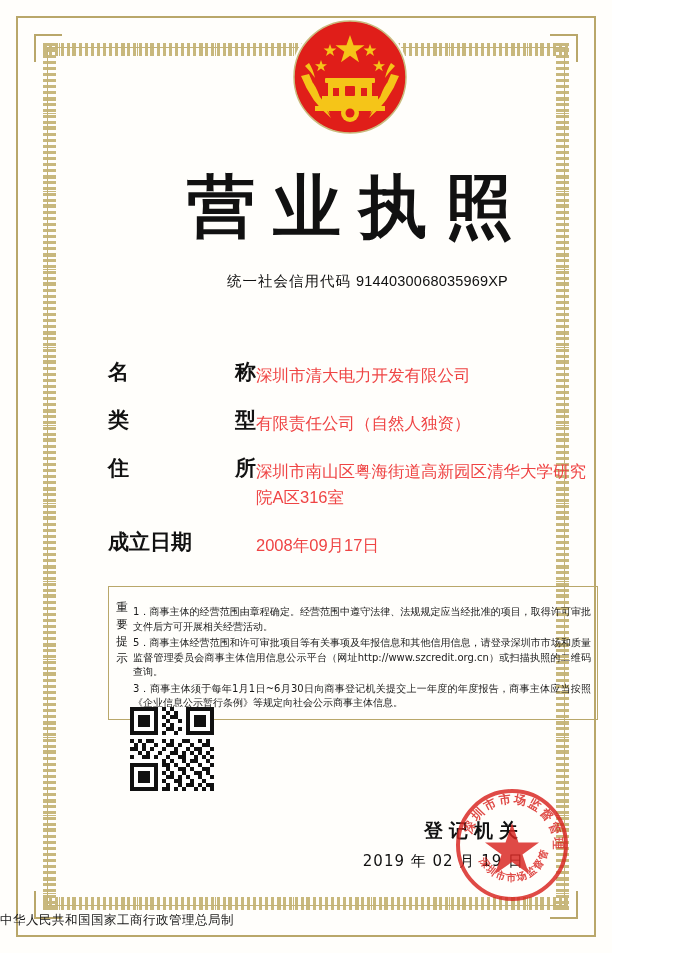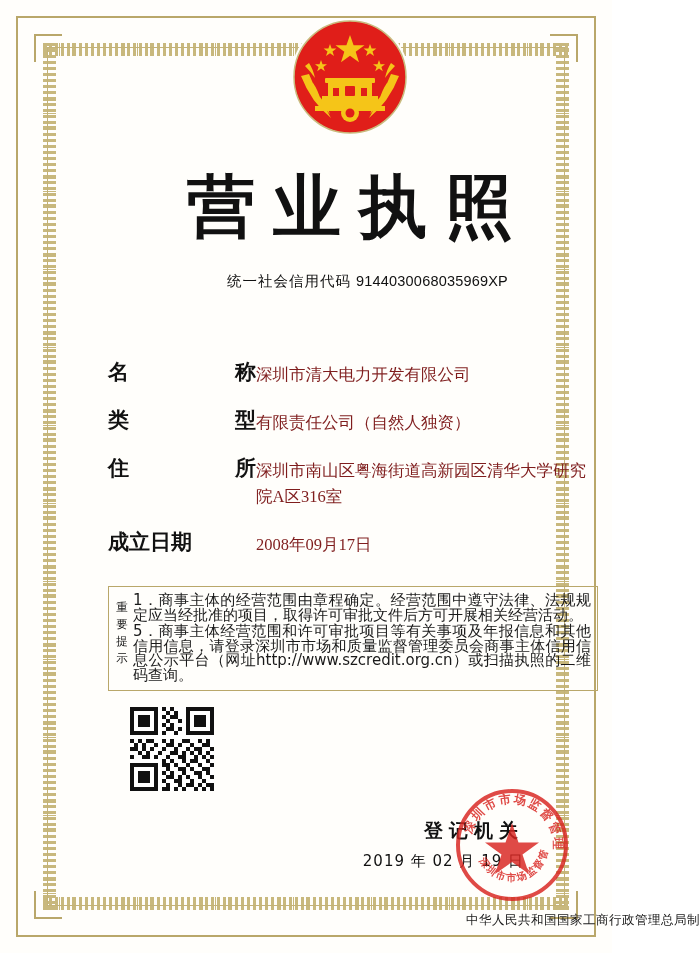--- a/index.html
+++ b/index.html
@@ -146,24 +146,24 @@
     display: flex;
     justify-content: space-between;
   }
   .field-label.tight {
     letter-spacing: 0;
     display: block;
   }
   .field-label span { display: inline-block; }
   .field-value {
     font-size: 16.5px;
-    color: #7f1d1d;
+    color: #ef4444;
     line-height: 26px;
     padding-top: 4px;
-    font-family: Liberation Serif, serif;
+    font-family: Liberation Sans, sans-serif;
     max-width: 330px;
   }
 
   
   .notice {
     position: absolute;
     left: 108px;
     top: 586px;
     width: 490px;
     border: 1px solid #b9a76a;
@@ -175,25 +175,26 @@
     width: 22px;
     flex: none;
     font-size: 11.5px;
     line-height: 17px;
     text-align: center;
     color: #111;
     font-family: "DejaVu Sans", "Liberation Sans", sans-serif;
     padding-top: 6px;
   }
   .notice-body {
-    font-size: 15px;
+    font-size: 10px;
     line-height: 14.5px;
     color: #1a1a1a;
     font-family: "DejaVu Sans", "Liberation Sans", sans-serif;
     text-align: justify;
+    margin-top: 12px;
   }
   .notice-body p { margin: 0 0 2px 0; }
 
   
   .qr {
     position: absolute;
     left: 130px;
     top: 707px;
     width: 84px;
     height: 84px;
@@ -229,21 +230,21 @@
     width: 120px;
     height: 120px;
     opacity: 0.82;
   }
 
   
   .footer {
     position: absolute;
     bottom: 24px;
     width: 700px;
-    text-align: right;
+    text-align: left;
     font-size: 12.5px;
     color: #1a1a1a;
     letter-spacing: 0.5px;
     font-family: Liberation Sans, sans-serif;
   }
 </style>
 </head>
 <body>
 
 <div class="certificate">
@@ -346,20 +347,21 @@
   <div class="notice">
     <div class="notice-title">
       <div>重</div>
       <div>要</div>
       <div>提</div>
       <div>示</div>
     </div>
     <div class="notice-body">
       <p>1．商事主体的经营范围由章程确定。经营范围中遵守法律、法规规定应当经批准的项目，取得许可审批文件后方可开展相关经营活动。</p>
       <p>5．商事主体经营范围和许可审批项目等有关事项及年报信息和其他信用信息，请登录深圳市市场和质量监督管理委员会商事主体信用信息公示平台（网址http://www.szcredit.org.cn）或扫描执照的二维码查询。</p>
+      <p>3．商事主体须于每年1月1日~6月30日向商事登记机关提交上一年度的年度报告，商事主体应当按照《企业信息公示暂行条例》等规定向社会公示商事主体信息。</p>
     </div>
   </div>
 
   <div class="qr">
     <svg width="84" height="84" viewBox="0 0 21 21" shape-rendering="crispEdges" aria-hidden="true">
       <rect width="21" height="21" fill="#ffffff"></rect>
       <g fill="#111111">
         <rect x="0" y="0" width="7" height="1"></rect>
           <rect x="0" y="6" width="7" height="1"></rect>
         <rect x="0" y="0" width="1" height="7"></rect>

